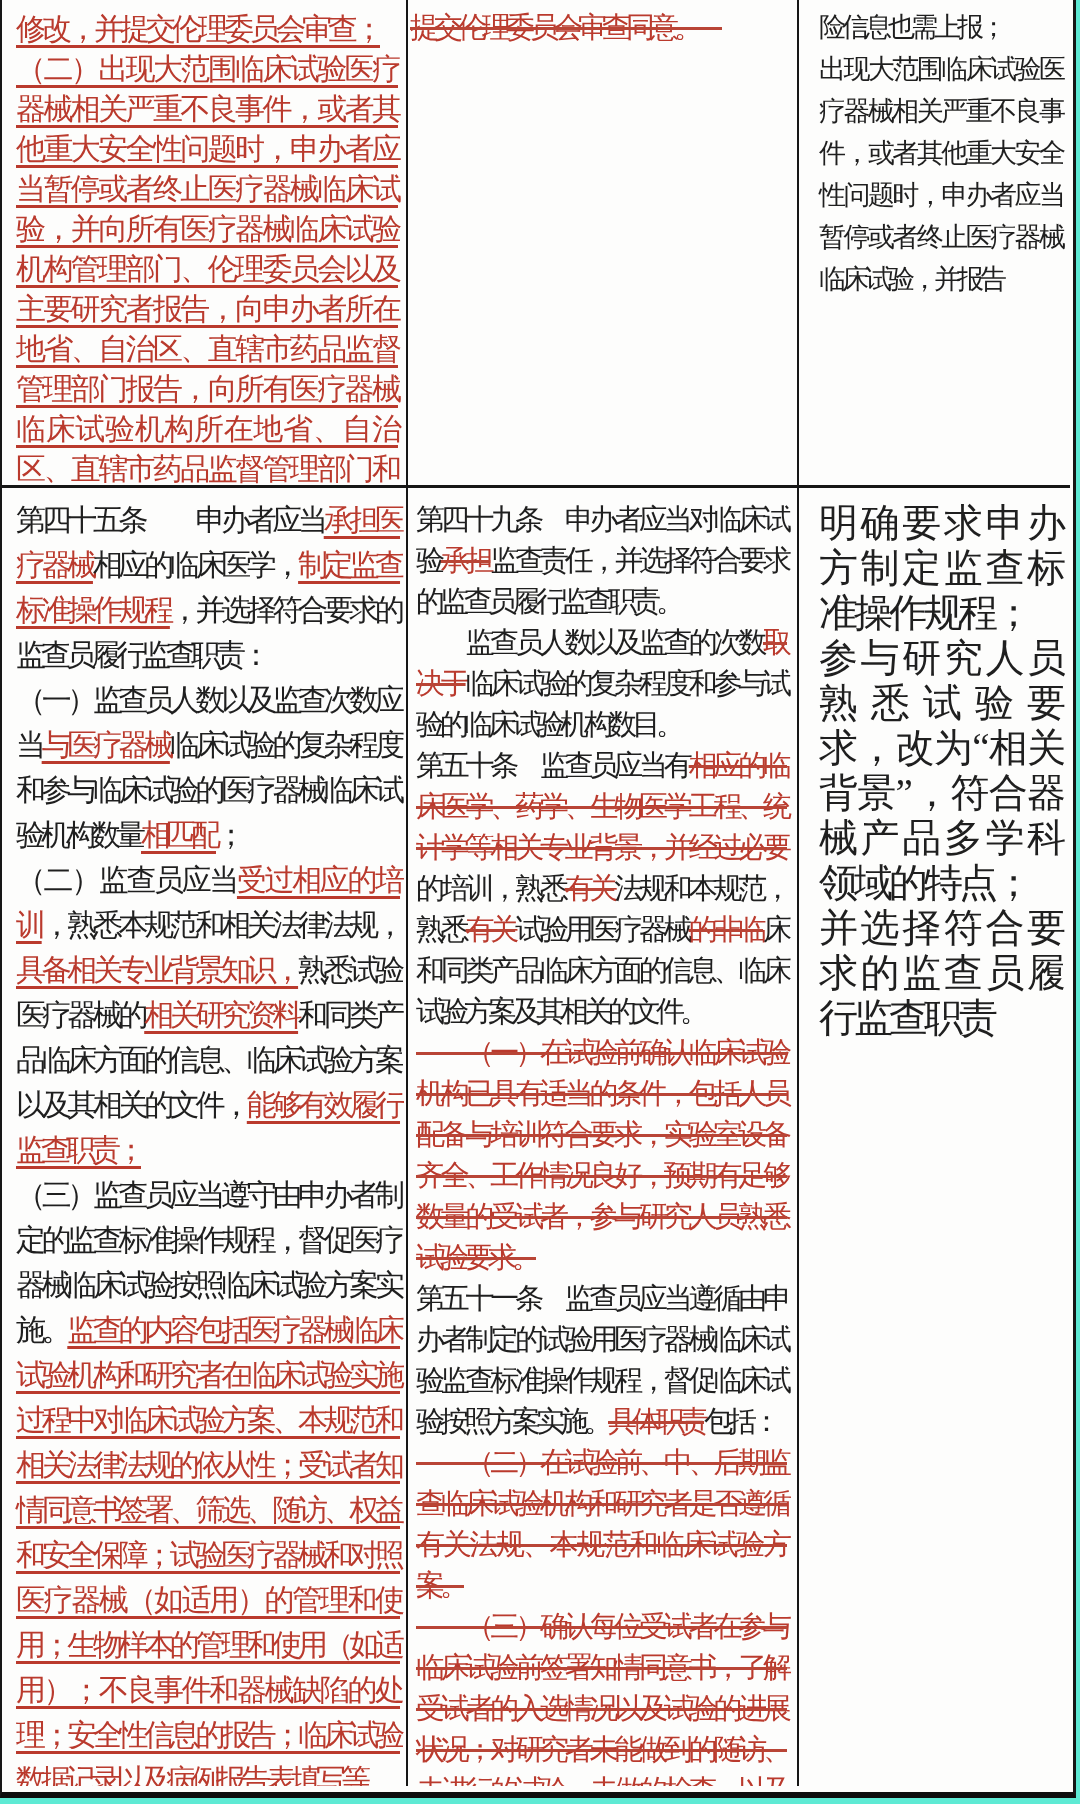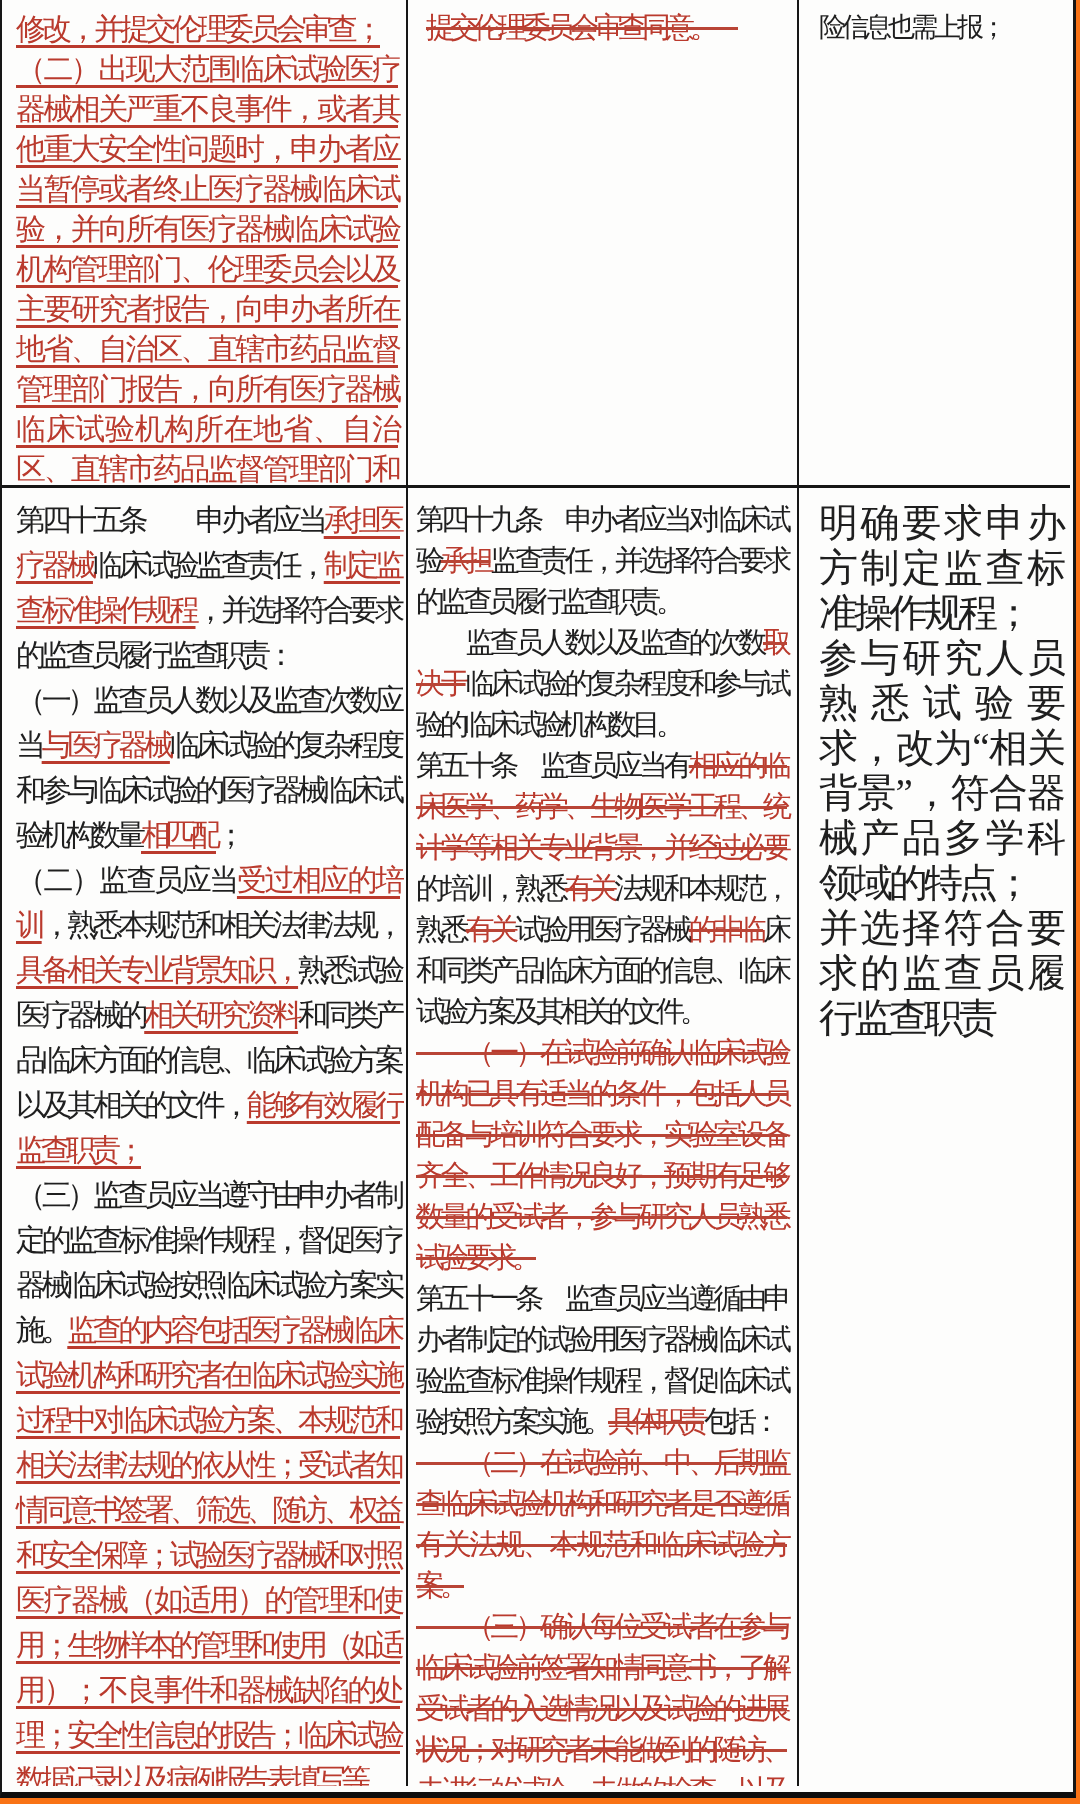--- a/index.html
+++ b/index.html
@@ -1,19 +1,19 @@
 <!DOCTYPE html>
 <html><head>
 <meta charset="utf-8">
 <style>
   html,body{margin:0;padding:0;background:#ffffff;}
   .page{
     position:relative;
     width:1080px;height:1804px;
-    background:#f97316;
+    background:#5eead4;
     overflow:hidden;
     font-family:"Liberation Serif","DejaVu Serif",serif;
   }
   .rev-table{
     position:absolute;left:0;top:0;
     width:1071px;height:1792px;
     border-left:2px solid #161616;
     border-right:3px solid #161616;
     border-bottom:6px solid #0d0d0d;
     display:grid;
@@ -25,21 +25,21 @@
     overflow:hidden;
     text-align:justify;
     color:#1f1f1f;
     box-sizing:border-box;
   }
   .cell.colA,.cell.colB{border-right:2px solid #161616;}
   .cell.row1{border-bottom:3px solid #161616;}
   
   .colA.row1{font-size:30px;line-height:40px;letter-spacing:-4px;padding:9px 8px 0 14px;}
   .colA.row2{font-size:30px;line-height:45px;letter-spacing:-5px;padding:9px 6px 0 14px;}
-  .colB.row1{font-size:29px;line-height:40px;letter-spacing:-5px;padding:7px 10px 0 18px;}
+  .colB.row1{font-size:29px;line-height:40px;letter-spacing:-5px;padding:7px 10px 0 2px;}
   .colB.row2{font-size:29px;line-height:41px;letter-spacing:-5px;padding:11px 10px 0 8px;}
   .colC.row1{font-size:27px;line-height:42px;letter-spacing:-4px;padding:6px 8px 12px 20px;}
   .colC.row2{font-size:39px;line-height:45px;letter-spacing:-4px;padding:12px 8px 0 20px;}
   .para{margin:0;}
   .run-plain{color:#1f1f1f;}
   .run-add{
     color:#ba3a2d;
     text-decoration:underline;
     text-decoration-color:#ba3a2d;
     text-decoration-thickness:3px;
@@ -59,24 +59,25 @@
   <div class="rev-table">
     <div class="cell colA row1">
         <div class="para"><span class="run-add">修改，并提交伦理委员会审查；</span></div>
         <div class="para"><span class="run-add">（二）出现大范围临床试验医疗器械相关严重不良事件，或者其他重大安全性问题时，申办者应当暂停或者终止医疗器械临床试验，并向所有医疗器械临床试验机构管理部门、伦理委员会以及主要研究者报告，向申办者所在地省、自治区、直辖市药品监督管理部门报告，向所有医疗器械临床试验机构所在地省、自治区、直辖市药品监督管理部门和卫生健康管理部门报告。</span></div>
       </div>
     <div class="cell colB row1">
         <div class="para"><span class="run-del">提交伦理委员会审查同意。　</span></div>
       </div>
     <div class="cell colC row1">
         <div class="para"><span class="run-plain">险信息也需上报；</span></div>
+        <div class="para"><span class="run-plain">出现大范围临床试验医疗器械相关严重不良事件，或者其他重大安全性问题时，申办者应当暂停或者终止医疗器械临床试验，并报告</span></div>
       </div>
 
     <div class="cell colA row2">
-        <div class="para"><span class="run-plain">第四十五条　　申办者应当</span><span class="run-add">承担医疗器械</span><span class="run-plain">临床试验监查责任，</span><span class="run-add">制定监查标准操作规程</span><span class="run-plain">，并选择符合要求的监查员履行监查职责：</span></div>
+        <div class="para"><span class="run-plain">第四十五条　　申办者应当</span><span class="run-add">承担医疗器械</span><span class="run-plain">相应的临床医学，</span><span class="run-add">制定监查标准操作规程</span><span class="run-plain">，并选择符合要求的监查员履行监查职责：</span></div>
         <div class="para"><span class="run-plain">（一）监查员人数以及监查次数应当</span><span class="run-add">与医疗器械</span><span class="run-plain">临床试验的复杂程度和参与临床试验的医疗器械临床试验机构数量</span><span class="run-add">相匹配</span><span class="run-plain">；</span></div>
         <div class="para"><span class="run-plain">（二）监查员应当</span><span class="run-add">受过相应的培训</span><span class="run-plain">，熟悉本规范和相关法律法规，</span><span class="run-add">具备相关专业背景知识，</span><span class="run-plain">熟悉试验医疗器械的</span><span class="run-add">相关研究资料</span><span class="run-plain">和同类产品临床方面的信息、临床试验方案以及其相关的文件，</span><span class="run-add">能够有效履行监查职责；</span></div>
         <div class="para"><span class="run-plain">（三）监查员应当遵守由申办者制定的监查标准操作规程，督促医疗器械临床试验按照临床试验方案实施。</span><span class="run-add">监查的内容包括医疗器械临床试验机构和研究者在临床试验实施过程中对临床试验方案、本规范和相关法律法规的依从性；受试者知情同意书签署、筛选、随访、权益和安全保障；试验医疗器械和对照医疗器械（如适用）的管理和使用；生物样本的管理和使用（如适用）；不良事件和器械缺陷的处理；安全性信息的报告；临床试验数据记录以及病例报告表填写等。</span></div>
       </div>
     <div class="cell colB row2">
         <div class="para"><span class="run-plain">第四十九条　申办者应当对临床试验</span><span class="run-del">承担</span><span class="run-plain">监查责任，并选择符合要求的监查员履行监查职责。</span></div>
         <div class="para"><span class="run-plain">　　监查员人数以及监查的次数</span><span class="run-del">取决于</span><span class="run-plain">临床试验的复杂程度和参与试验的临床试验机构数目。</span></div>
         <div class="para"><span class="run-plain">第五十条　监查员应当有</span><span class="run-del">相应的临床医学、药学、生物医学工程、统计学等相关专业背景，并经过必要</span><span class="run-plain">的培训，熟悉</span><span class="run-del">有关</span><span class="run-plain">法规和本规范，熟悉</span><span class="run-del">有关</span><span class="run-plain">试验用医疗器械</span><span class="run-del">的非临</span><span class="run-plain">床和同类产品临床方面的信息、临床试验方案及其相关的文件。</span></div>
         <div class="para"><span class="run-del">　　（一）在试验前确认临床试验机构已具有适当的条件，包括人员配备与培训符合要求，实验室设备齐全、工作情况良好，预期有足够数量的受试者，参与研究人员熟悉试验要求。</span></div>
         <div class="para"><span class="run-plain">第五十一条　监查员应当遵循由申办者制定的试验用医疗器械临床试验监查标准操作规程，督促临床试验按照方案实施。</span><span class="run-del">具体职责</span><span class="run-plain">包括：</span></div>

